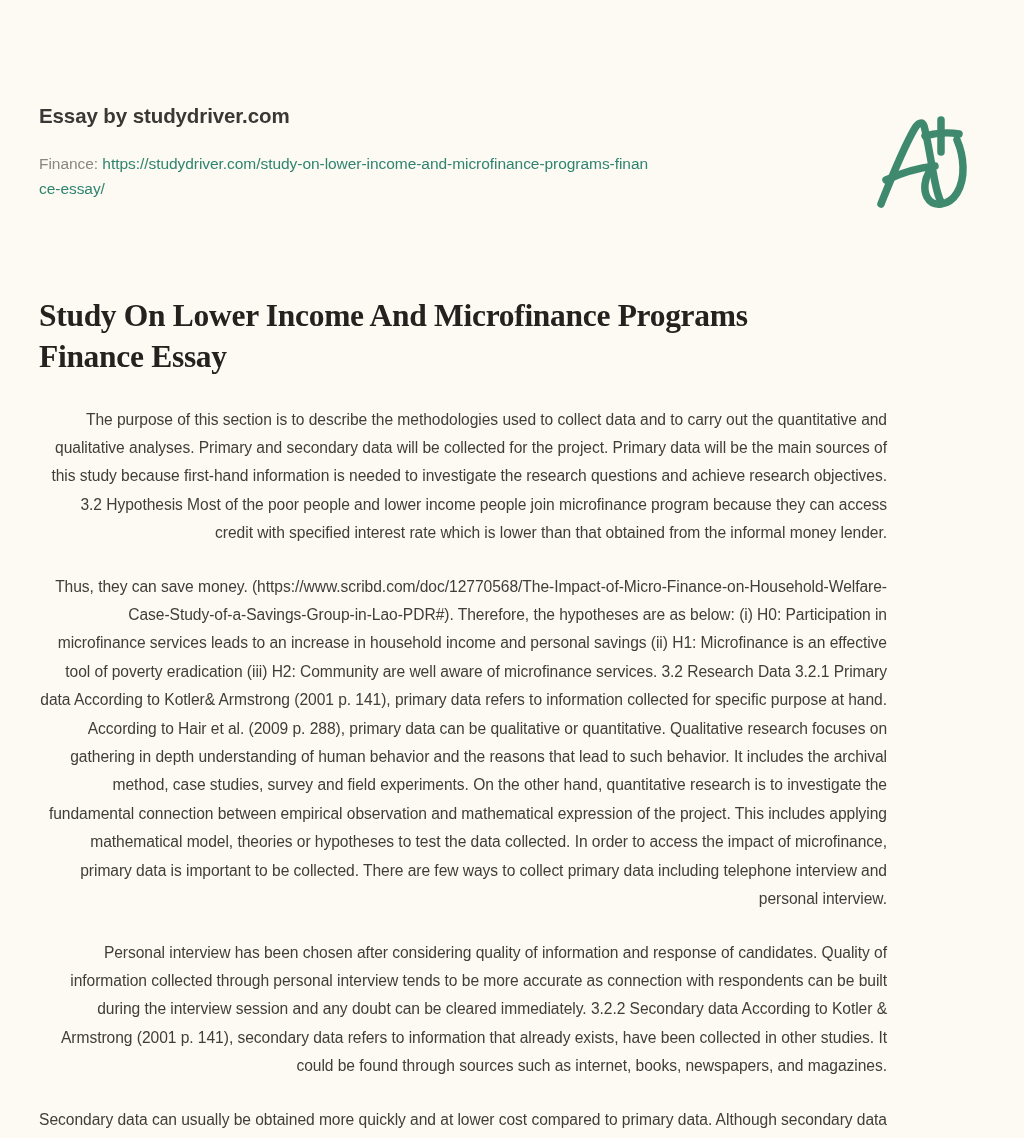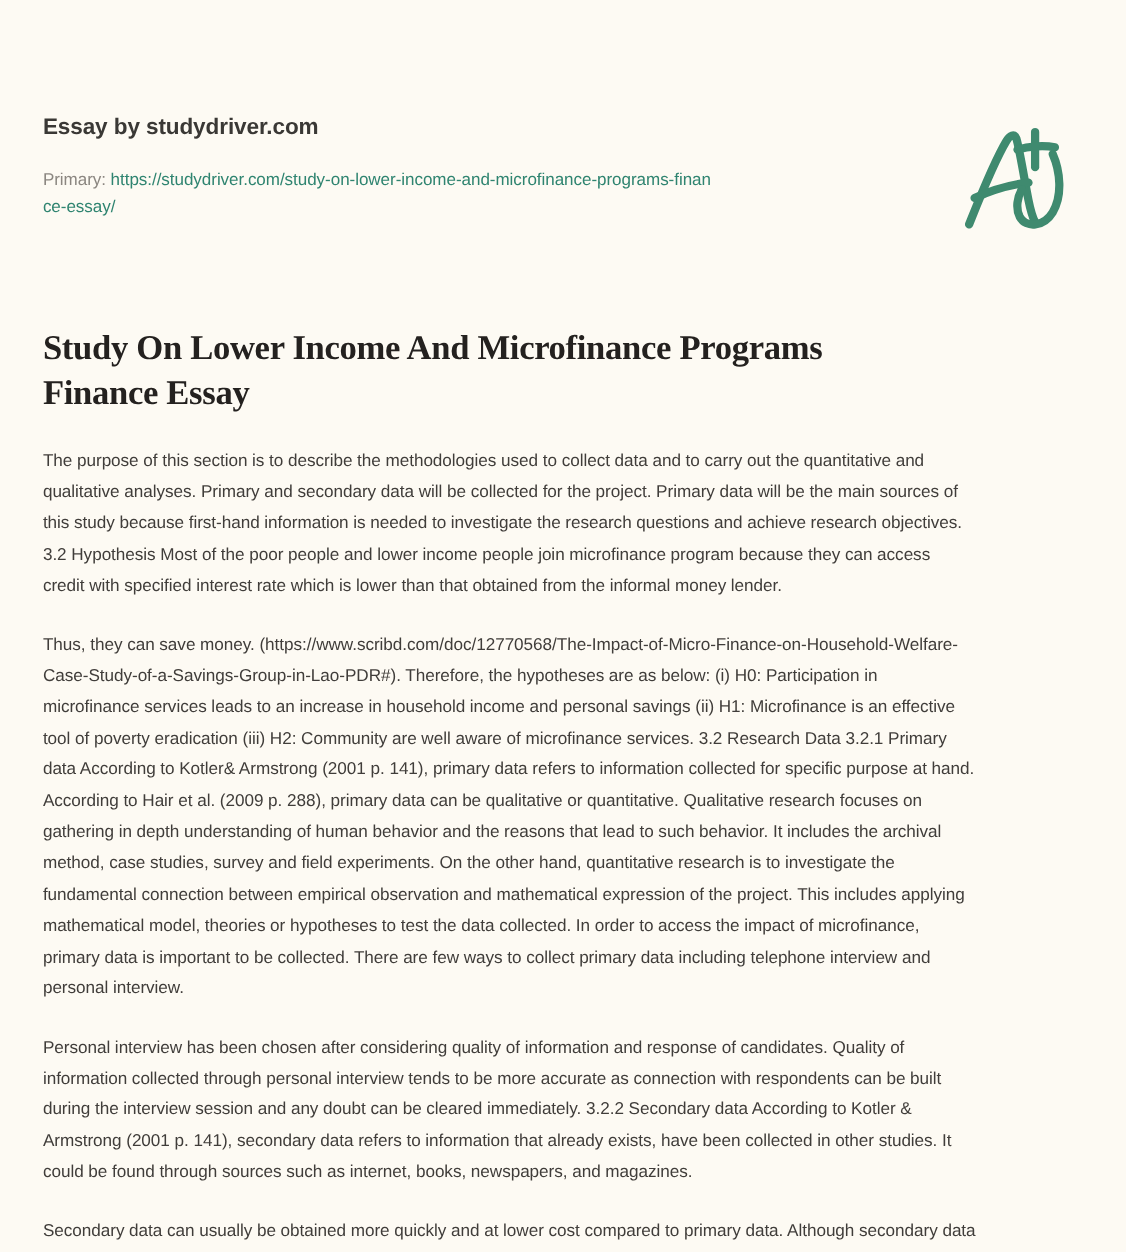--- a/index.html
+++ b/index.html
@@ -87,37 +87,37 @@
   .body-copy {
     padding-top: 29px;
   }
   .body-copy p {
     margin: 0 0 25px 0;
     font-size: 15.6px;
     line-height: 28.4px;
     color: #403d3a;
     letter-spacing: -0.05px;
     max-width: 848px;
-    text-align: left;
+    text-align: right;
   }
   .body-copy p:last-child {
     margin-bottom: 0;
   }
 </style>
 </head>
 <body>
 
 <div class="page">
 
   <div class="header">
 
     <div class="brand-line">Essay by studydriver.com</div>
 
     <div class="source-line">
-      <span class="source-label">Primary: </span><a class="source-url" href="#">https://studydriver.com/study-on-lower-income-and-microfinance-programs-finance-essay/</a>
+      <span class="source-label">Finance: </span><a class="source-url" href="#">https://studydriver.com/study-on-lower-income-and-microfinance-programs-finance-essay/</a>
     </div>
 
     <div class="logo">
       <svg viewBox="0 0 120 120" xmlns="http://www.w3.org/2000/svg">
         <g fill="none" stroke="#3f8a6f" stroke-width="7.5" stroke-linecap="round" stroke-linejoin="round">
 
           <path d="M16 100 C 24 80, 38 44, 50 24 C 53 19, 57 17, 59 22
                    C 62 32, 66 58, 70 78 C 72 88, 74 94, 76 98"></path>
 
           <path d="M21 76 C 34 70, 52 64, 70 62"></path>

